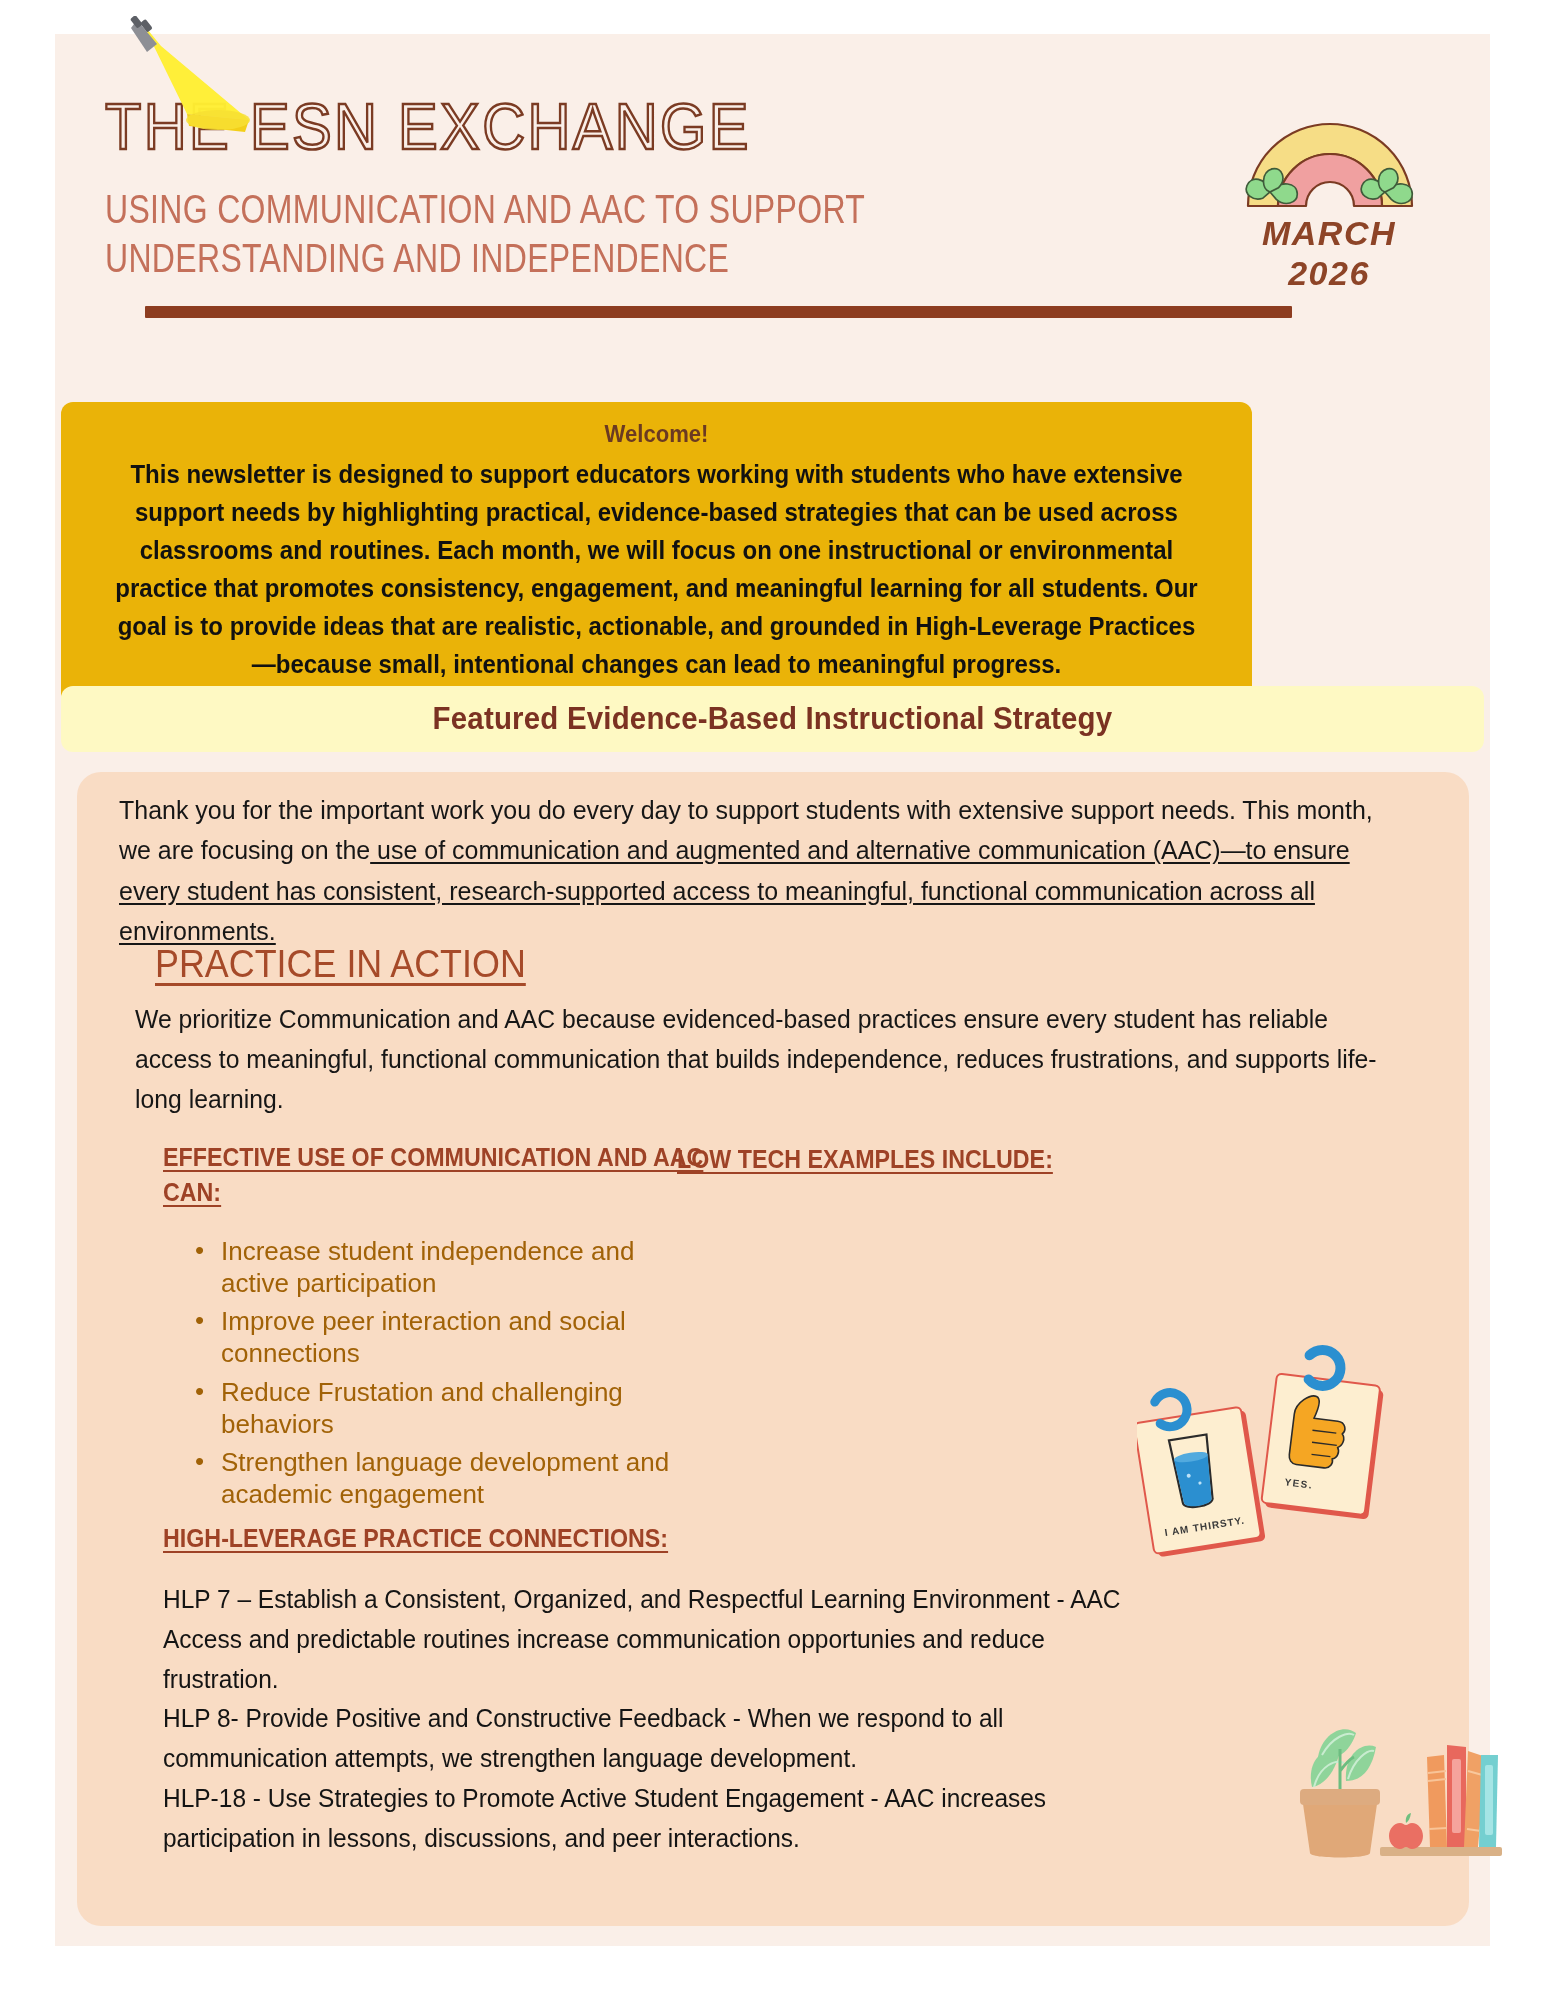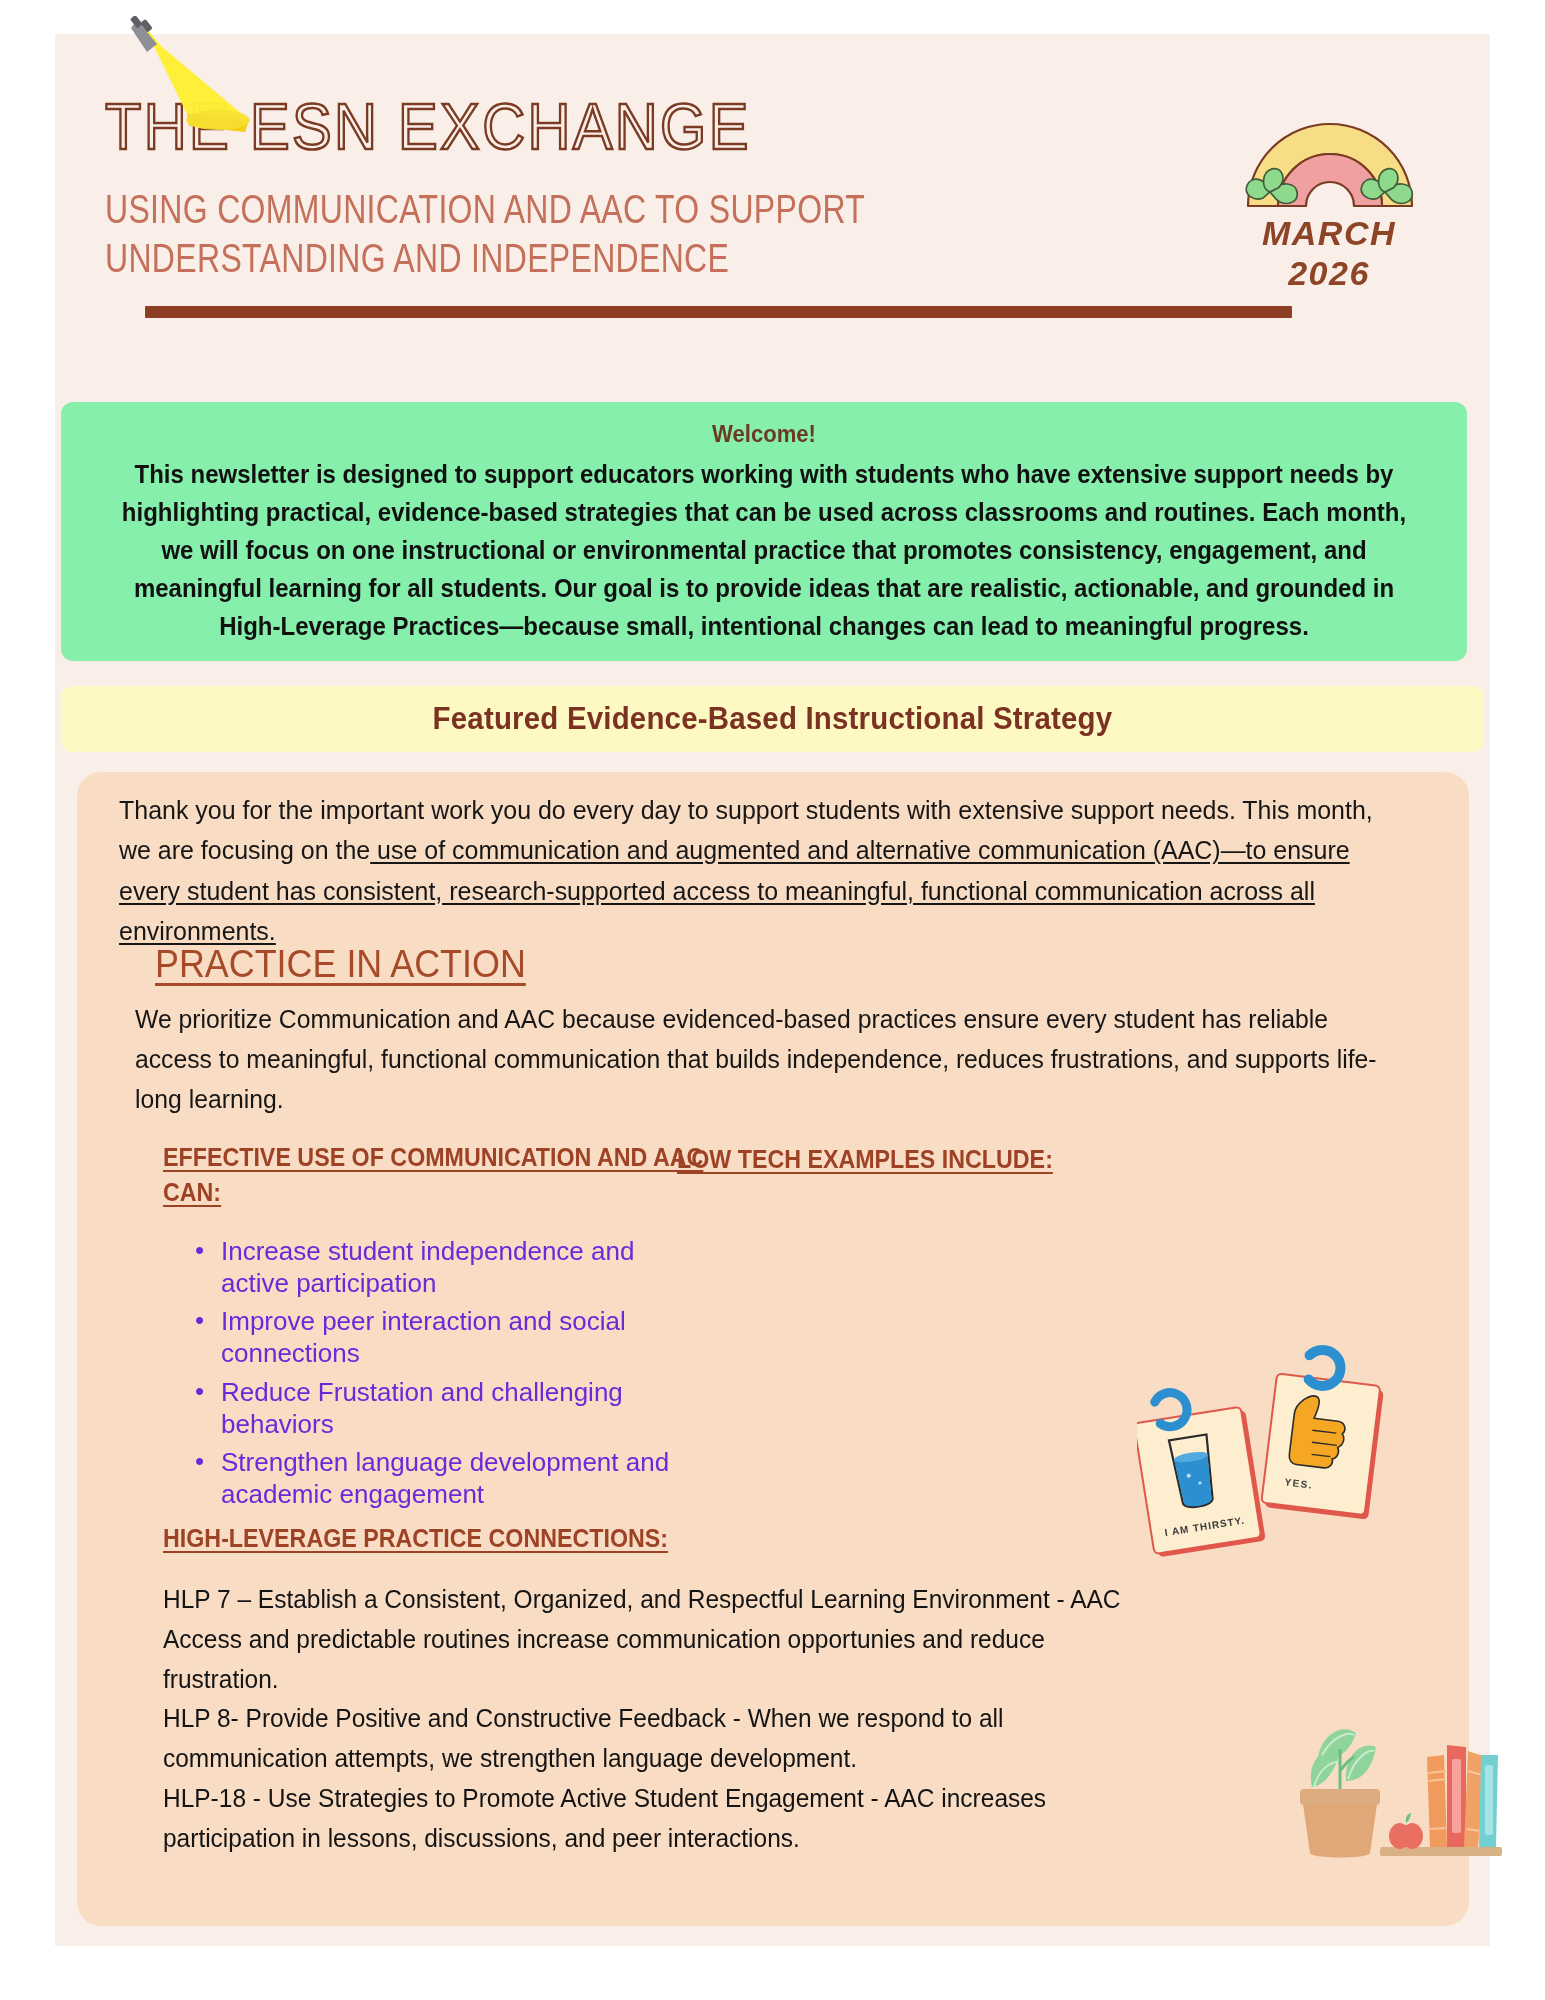--- a/index.html
+++ b/index.html
@@ -94,23 +94,23 @@
     font-style: italic;
   }
   #badge-month { top: 120px; }
   #badge-year  { top: 160px; }
 
   
   #welcome-box {
     position: absolute;
     left: 6px;
     top: 368px;
-    width: 1406px;
-    padding: 18px 30px 16px;
-    background: #86efac;
+    width: 1191px;
+    padding: 18px 30px 22px;
+    background: #eab308;
     border-radius: 12px;
   }
   #welcome-heading {
     text-align: center;
     font-size: 24px;
     font-weight: bold;
     color: #6b3a22;
     margin-bottom: 7px;
     transform: scaleX(0.92);
   }
@@ -219,21 +219,21 @@
     transform-origin: left top;
   }
   #left-col-heading  { left: 86px;  top: 368px; width: 620px; }
   #right-col-heading { left: 600px; top: 370px; width: 540px; }
 
   ul.bullets {
     position: absolute;
     list-style: none;
     font-size: 26px;
     line-height: 1.22;
-    color: #6d28d9;
+    color: #a16207;
   }
   ul.bullets li {
     position: relative;
     padding-left: 34px;
     margin-bottom: 7px;
   }
   ul.bullets li:before {
     content: "•";
     position: absolute;
     left: 8px;

